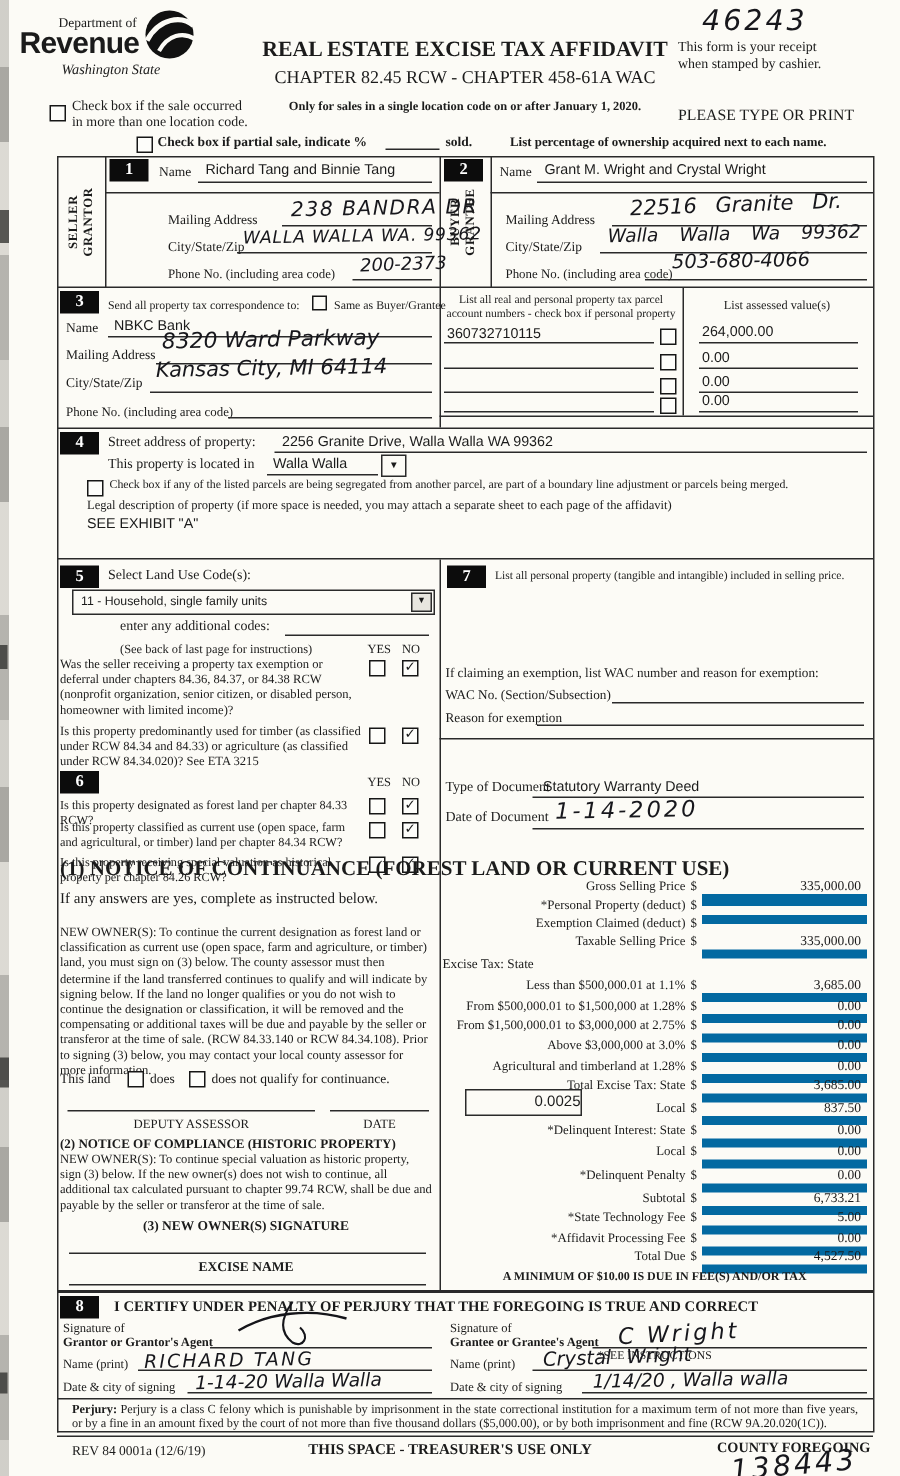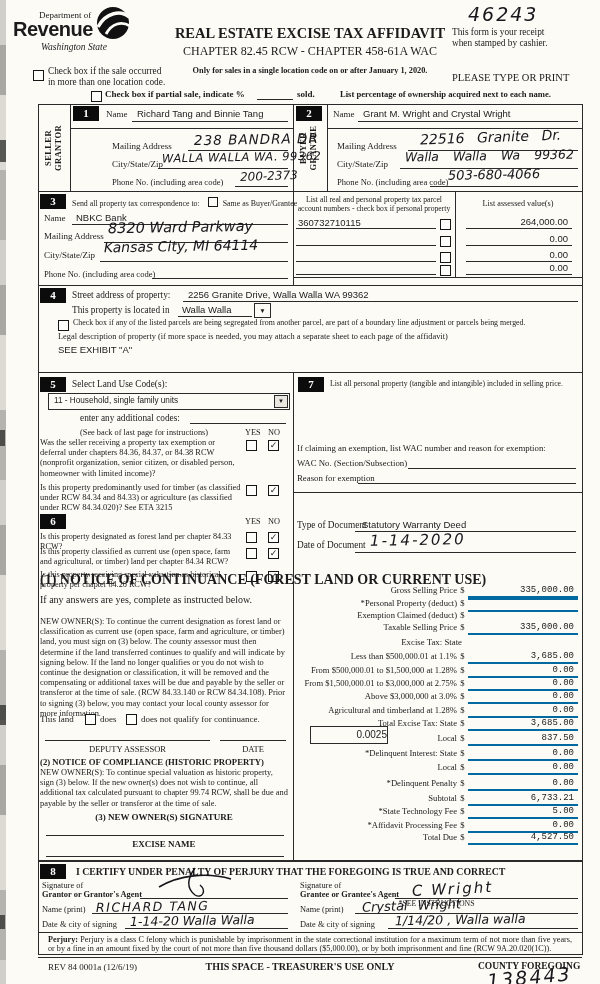--- a/index.html
+++ b/index.html
@@ -4,37 +4,37 @@
 <style>
   html,body{margin:0;padding:0;background:#e8e8e8}
   .page{position:relative;width:600px;height:984px;background:#fcfbf6;overflow:hidden;
         font-family:"Liberation Serif",serif;color:#1b1b1b}
   .a{position:absolute}
   .ser{font-family:"Liberation Serif",serif}
   .san{font-family:"Liberation Sans",sans-serif}
   .hw{font-family:"DejaVu Sans",sans-serif;font-style:italic;color:#17171c}
   .b{font-weight:bold}
   .c{text-align:center}
-  .r{text-align:right}
+  .r{}
   .ln{position:absolute;border-bottom:1px solid #2a2a2a;height:0}
   .vln{position:absolute;border-left:1px solid #2a2a2a;width:0}
   .box{position:absolute;border:1px solid #2a2a2a;background:#fcfbf6}
   .secno{position:absolute;width:26px;height:15px;background:#0c0c0c;color:#fff;
          font-weight:bold;font-size:11px;text-align:center;line-height:15px}
   .cb{position:absolute;width:9px;height:9px;border:1px solid #161616;background:#fdfdfa;
       font-size:9px;line-height:8px;text-align:center;font-family:"DejaVu Sans",sans-serif}
   .cbi{display:inline-block;width:8px;height:8px;border:1px solid #161616;vertical-align:-1px;
        font-size:8px;line-height:7px;text-align:center}
   .vert{position:absolute;width:84px;height:24px;transform:rotate(-90deg);
         font-size:8.5px;font-weight:bold;text-align:center;line-height:10px;letter-spacing:.4px}
   .amtrow{position:absolute;left:295px;width:283px;height:13px;display:flex;align-items:flex-start}
   .amtlab{flex:1;text-align:right;font-size:8.6px;line-height:10px;white-space:nowrap}
   .amtdol{width:11px;text-align:center;font-size:8.6px}
-  .amtval{width:106px;border-bottom:2px solid #0369a1;text-align:right;
-          font-family:Liberation Mono, monospace;font-size:9px;line-height:11px;padding-right:4px}
+  .amtval{width:106px;border-bottom:6px solid #0369a1;text-align:right;
+          font-family:Liberation Serif, serif;font-size:9px;line-height:11px;padding-right:4px}
   .qtxt{position:absolute;font-size:8.4px;line-height:10.2px}
   .edge-mark{position:absolute;left:0;background:#2b2b28;opacity:.75}
 </style>
 </head>
 <body>
 
 <div class="page">
 
   <div class="a" style="left:0;top:0;width:6px;height:984px;opacity:.5;
               background:repeating-linear-gradient(180deg,#a5a39c 0 45px,#56544e 45px 95px,#bcb9b1 95px 170px,#6e6c66 170px 240px)"></div>
@@ -347,20 +347,21 @@
   <div class="amtrow" style="top:820px">
     <span class="amtlab ser">*Affidavit Processing Fee</span>
     <span class="amtdol ser">$</span>
     <span class="amtval">0.00</span>
   </div>
   <div class="amtrow" style="top:832px">
     <span class="amtlab ser">Total Due</span>
     <span class="amtdol ser">$</span>
     <span class="amtval">4,527.50</span>
   </div>
+  <div class="a ser b c" style="left:295px;top:846px;width:283px;font-size:8px">A MINIMUM OF $10.00 IS DUE IN FEE(S) AND/OR TAX</div>
   <div class="a ser c" style="left:295px;top:899px;width:283px;font-size:7.8px">*SEE INSTRUCTIONS</div>
 
   <div class="secno" style="left:40px;top:864px">8</div>
   <div class="a ser b" style="left:76px;top:866px;font-size:9.8px;white-space:nowrap">I CERTIFY UNDER PENALTY OF PERJURY THAT THE FOREGOING IS TRUE AND CORRECT</div>
 
   <div class="a ser" style="left:42px;top:881px;font-size:8.4px">Signature of</div>
   <div class="a ser b" style="left:42px;top:890px;font-size:8.4px">Grantor or Grantor's Agent</div>
   <span class="a" style="left:155px;top:865px">
     <svg width="80" height="34" viewBox="0 0 80 34">
       <path d="M4 22 C24 10 52 7 76 14" stroke="#15151a" stroke-width="1.6" fill="none"></path>

